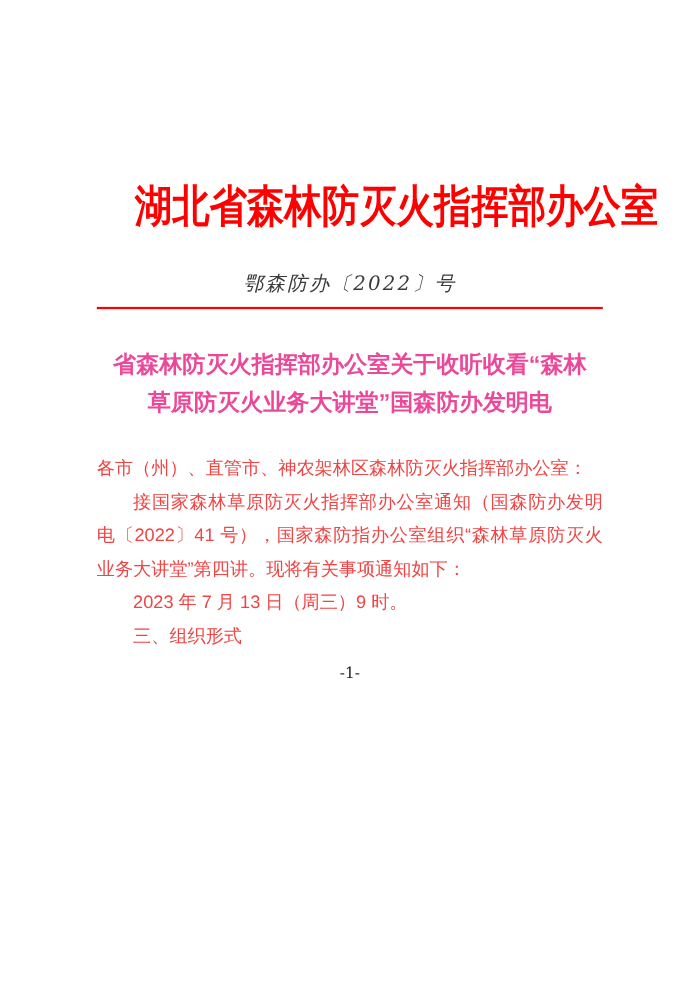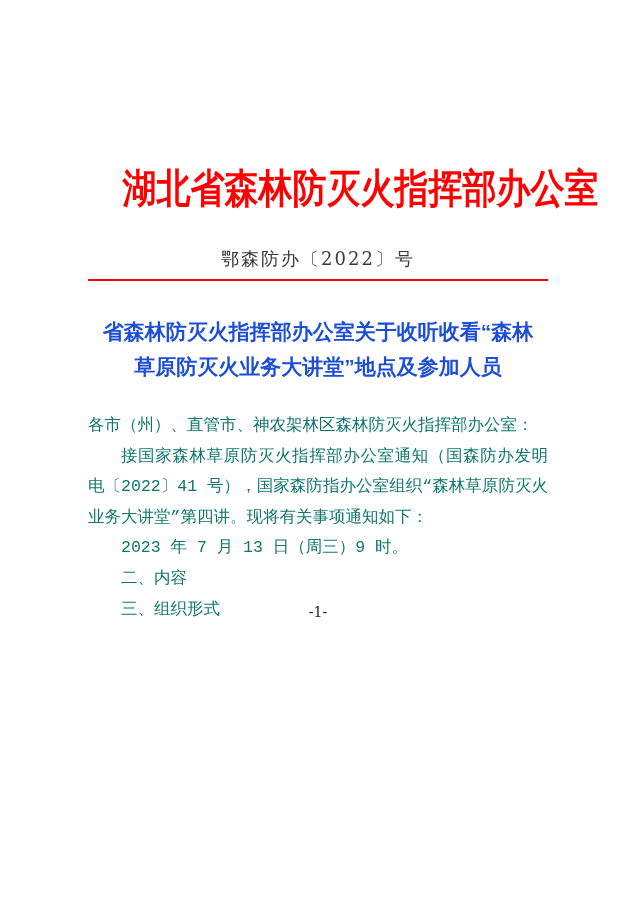--- a/index.html
+++ b/index.html
@@ -28,47 +28,47 @@
     text-align: center;
     white-space: nowrap;
     transform: scaleX(0.85);
     transform-origin: 50% 50%;
   }
   .doc-number {
     margin-top: 38px;
     height: 22px;
     line-height: 22px;
     font-family: "DejaVu Serif", serif;
+    font-style: italic;
     font-size: 18px;
     color: #3a3a3a;
     text-align: center;
     letter-spacing: 2px;
   }
   .red-rule {
     margin-top: 9px;
     height: 2px;
     background: #ff0000;
   }
   .doc-title {
     margin: 33px 0 0 0;
     font-size: 21px;
     line-height: 35px;
     font-weight: bold;
-    color: #1d4ed8;
+    color: #ec4899;
     text-align: center;
   }
   .doc-title span { display: block; }
   .body-text {
     margin-top: 27px;
     font-size: 16.5px;
     line-height: 30.6px;
-    color: #0f766e;
+    color: #ef4444;
     font-weight: 500;
     text-align: justify;
-    font-family: Liberation Mono, monospace;
   }
   .body-text p { margin: 0; }
   .para { text-indent: 2em; }
   .page-number {
     position: absolute;
     left: 0;
     right: 0;
     bottom: 52px;
     text-align: center;
     font-family: "DejaVu Serif", serif;
@@ -82,26 +82,25 @@
 <div class="page">
 
   <div class="letterhead">湖北省森林防灭火指挥部办公室</div>
 
   <div class="doc-number">鄂森防办〔2022〕号</div>
 
   <div class="red-rule"></div>
 
   <h1 class="doc-title">
     <span>省森林防灭火指挥部办公室关于收听收看“森林</span>
-    <span>草原防灭火业务大讲堂”地点及参加人员</span>
+    <span>草原防灭火业务大讲堂”国森防办发明电</span>
   </h1>
 
   <div class="body-text">
     <p class="salutation">各市（州）、直管市、神农架林区森林防灭火指挥部办公室：</p>
     <p class="para">接国家森林草原防灭火指挥部办公室通知（国森防办发明电〔2022〕41 号），国家森防指办公室组织“森林草原防灭火业务大讲堂”第四讲。现将有关事项通知如下：</p>
     <p class="para">2023 年 7 月 13 日（周三）9 时。</p>
-    <p class="para">二、内容</p>
     <p class="para">三、组织形式</p>
   </div>
 
   <div class="page-number">-1-</div>
 
 </div>
 
 </body></html>

